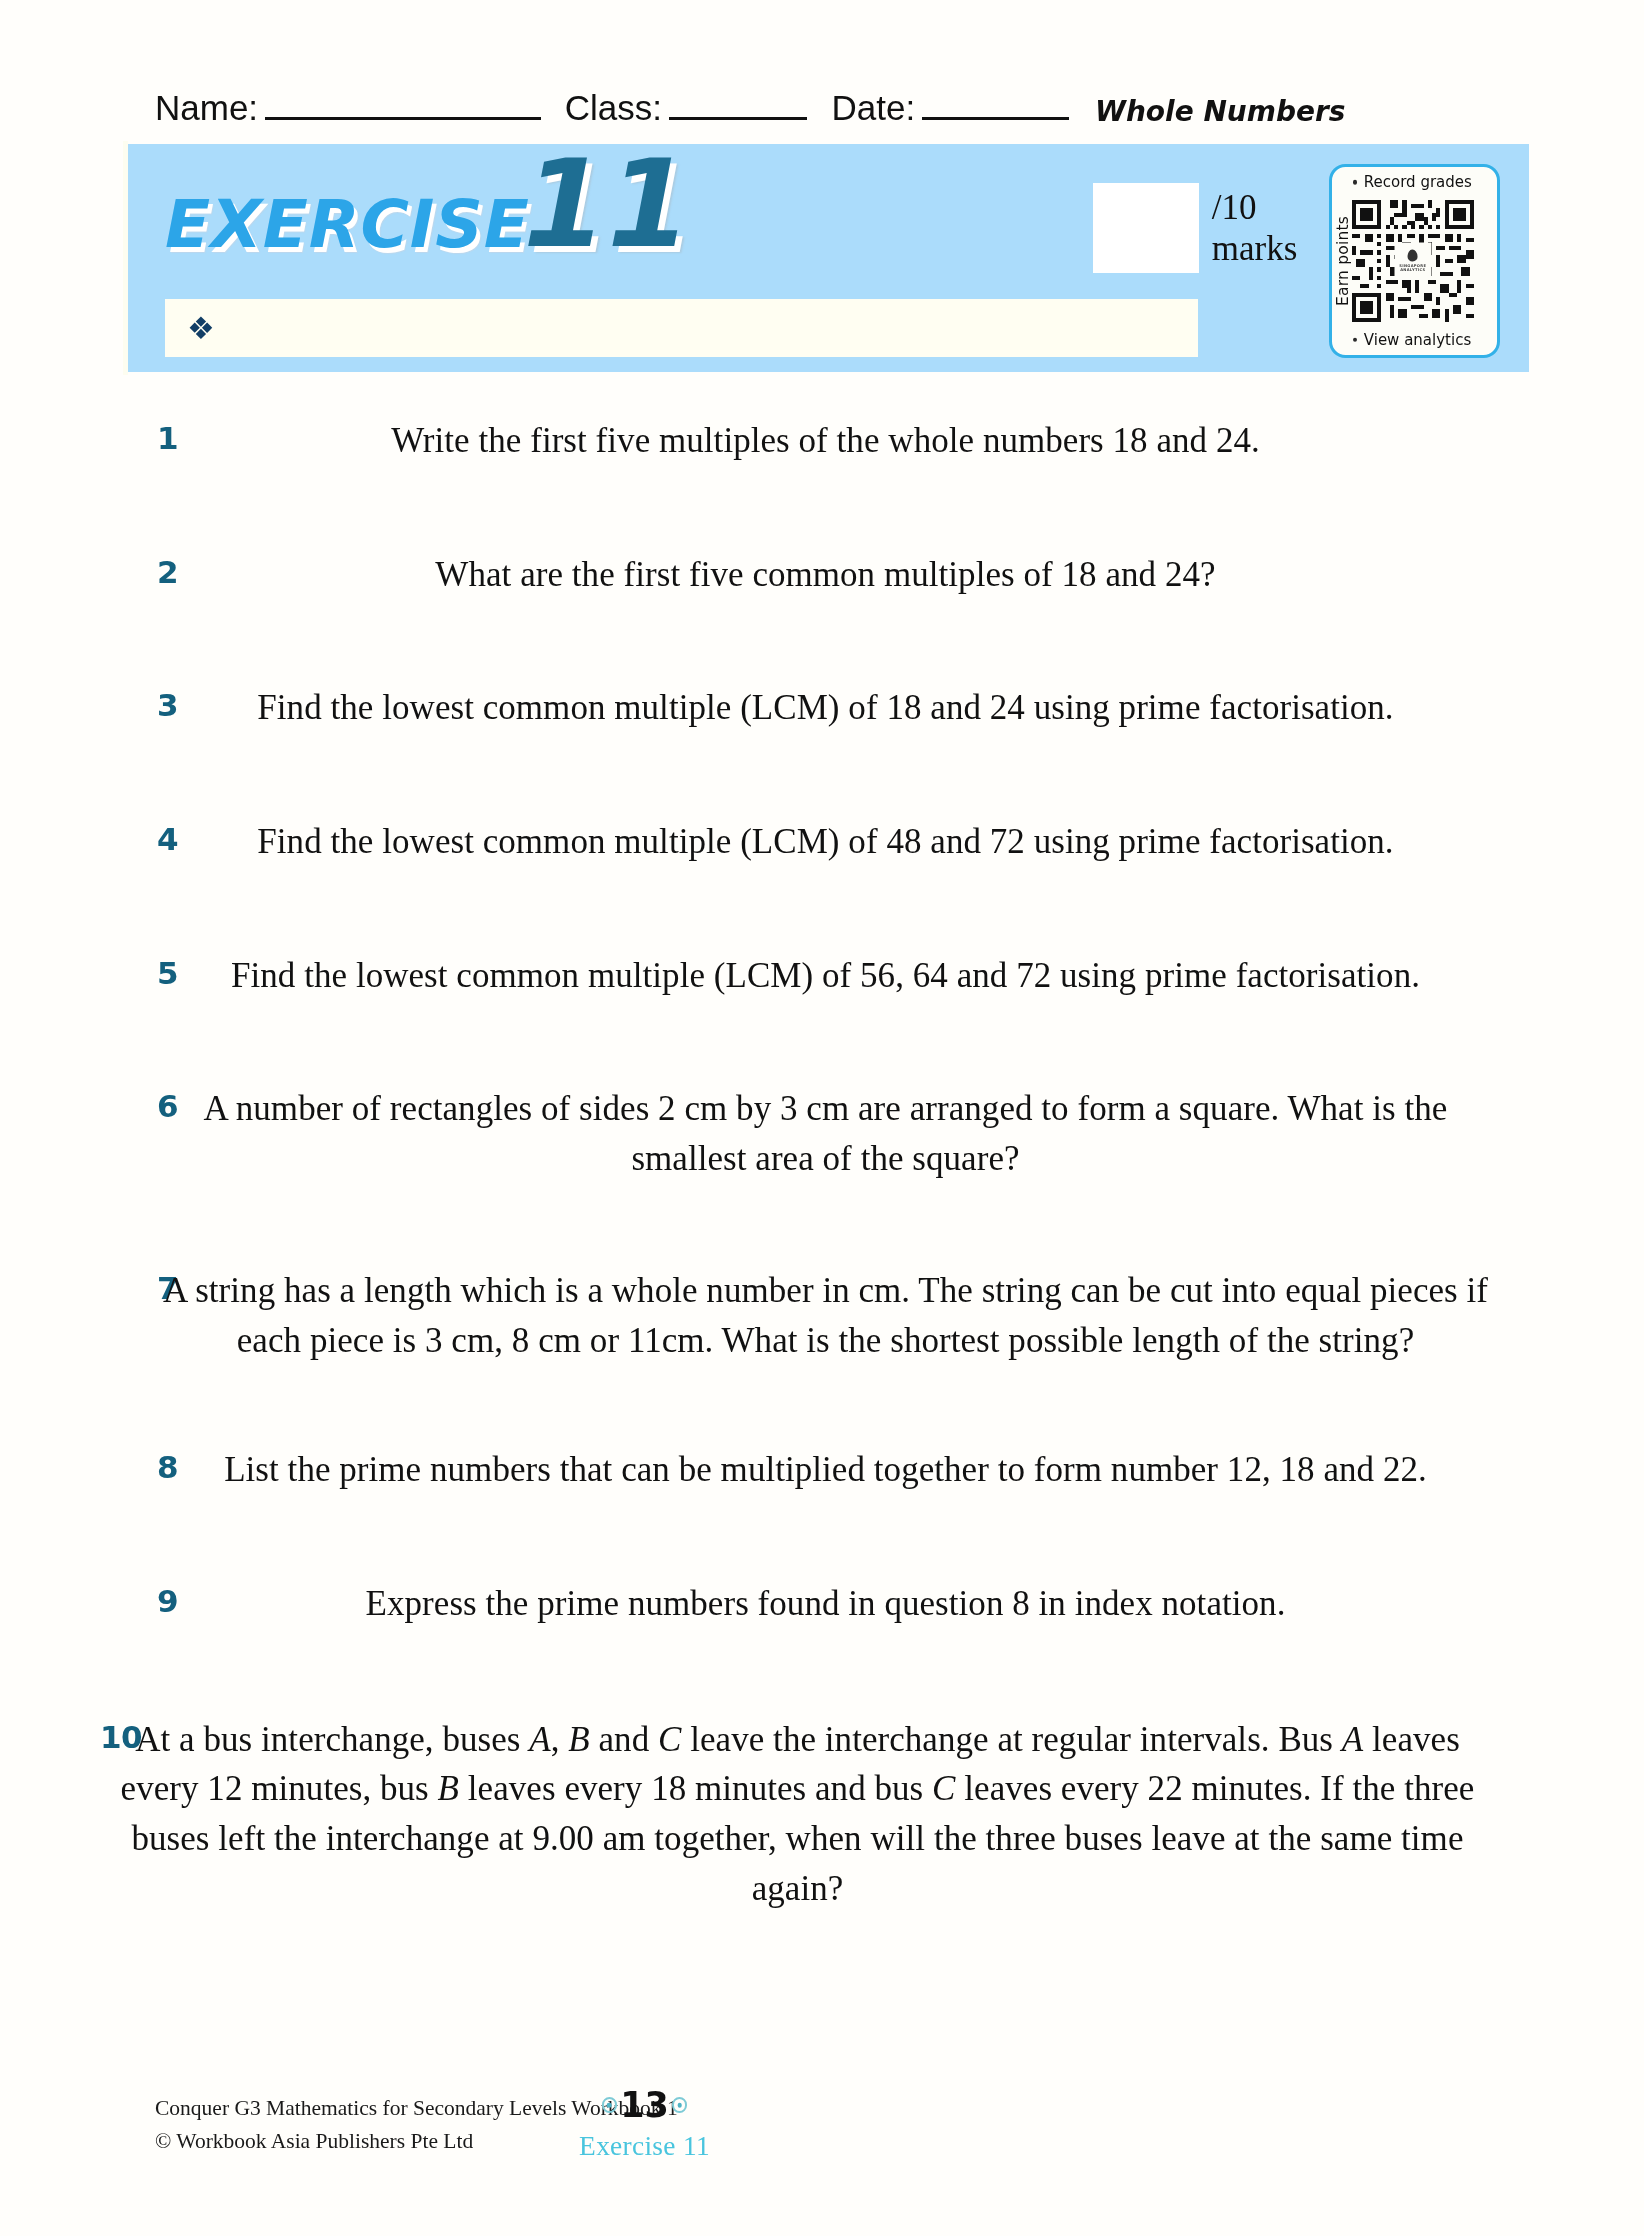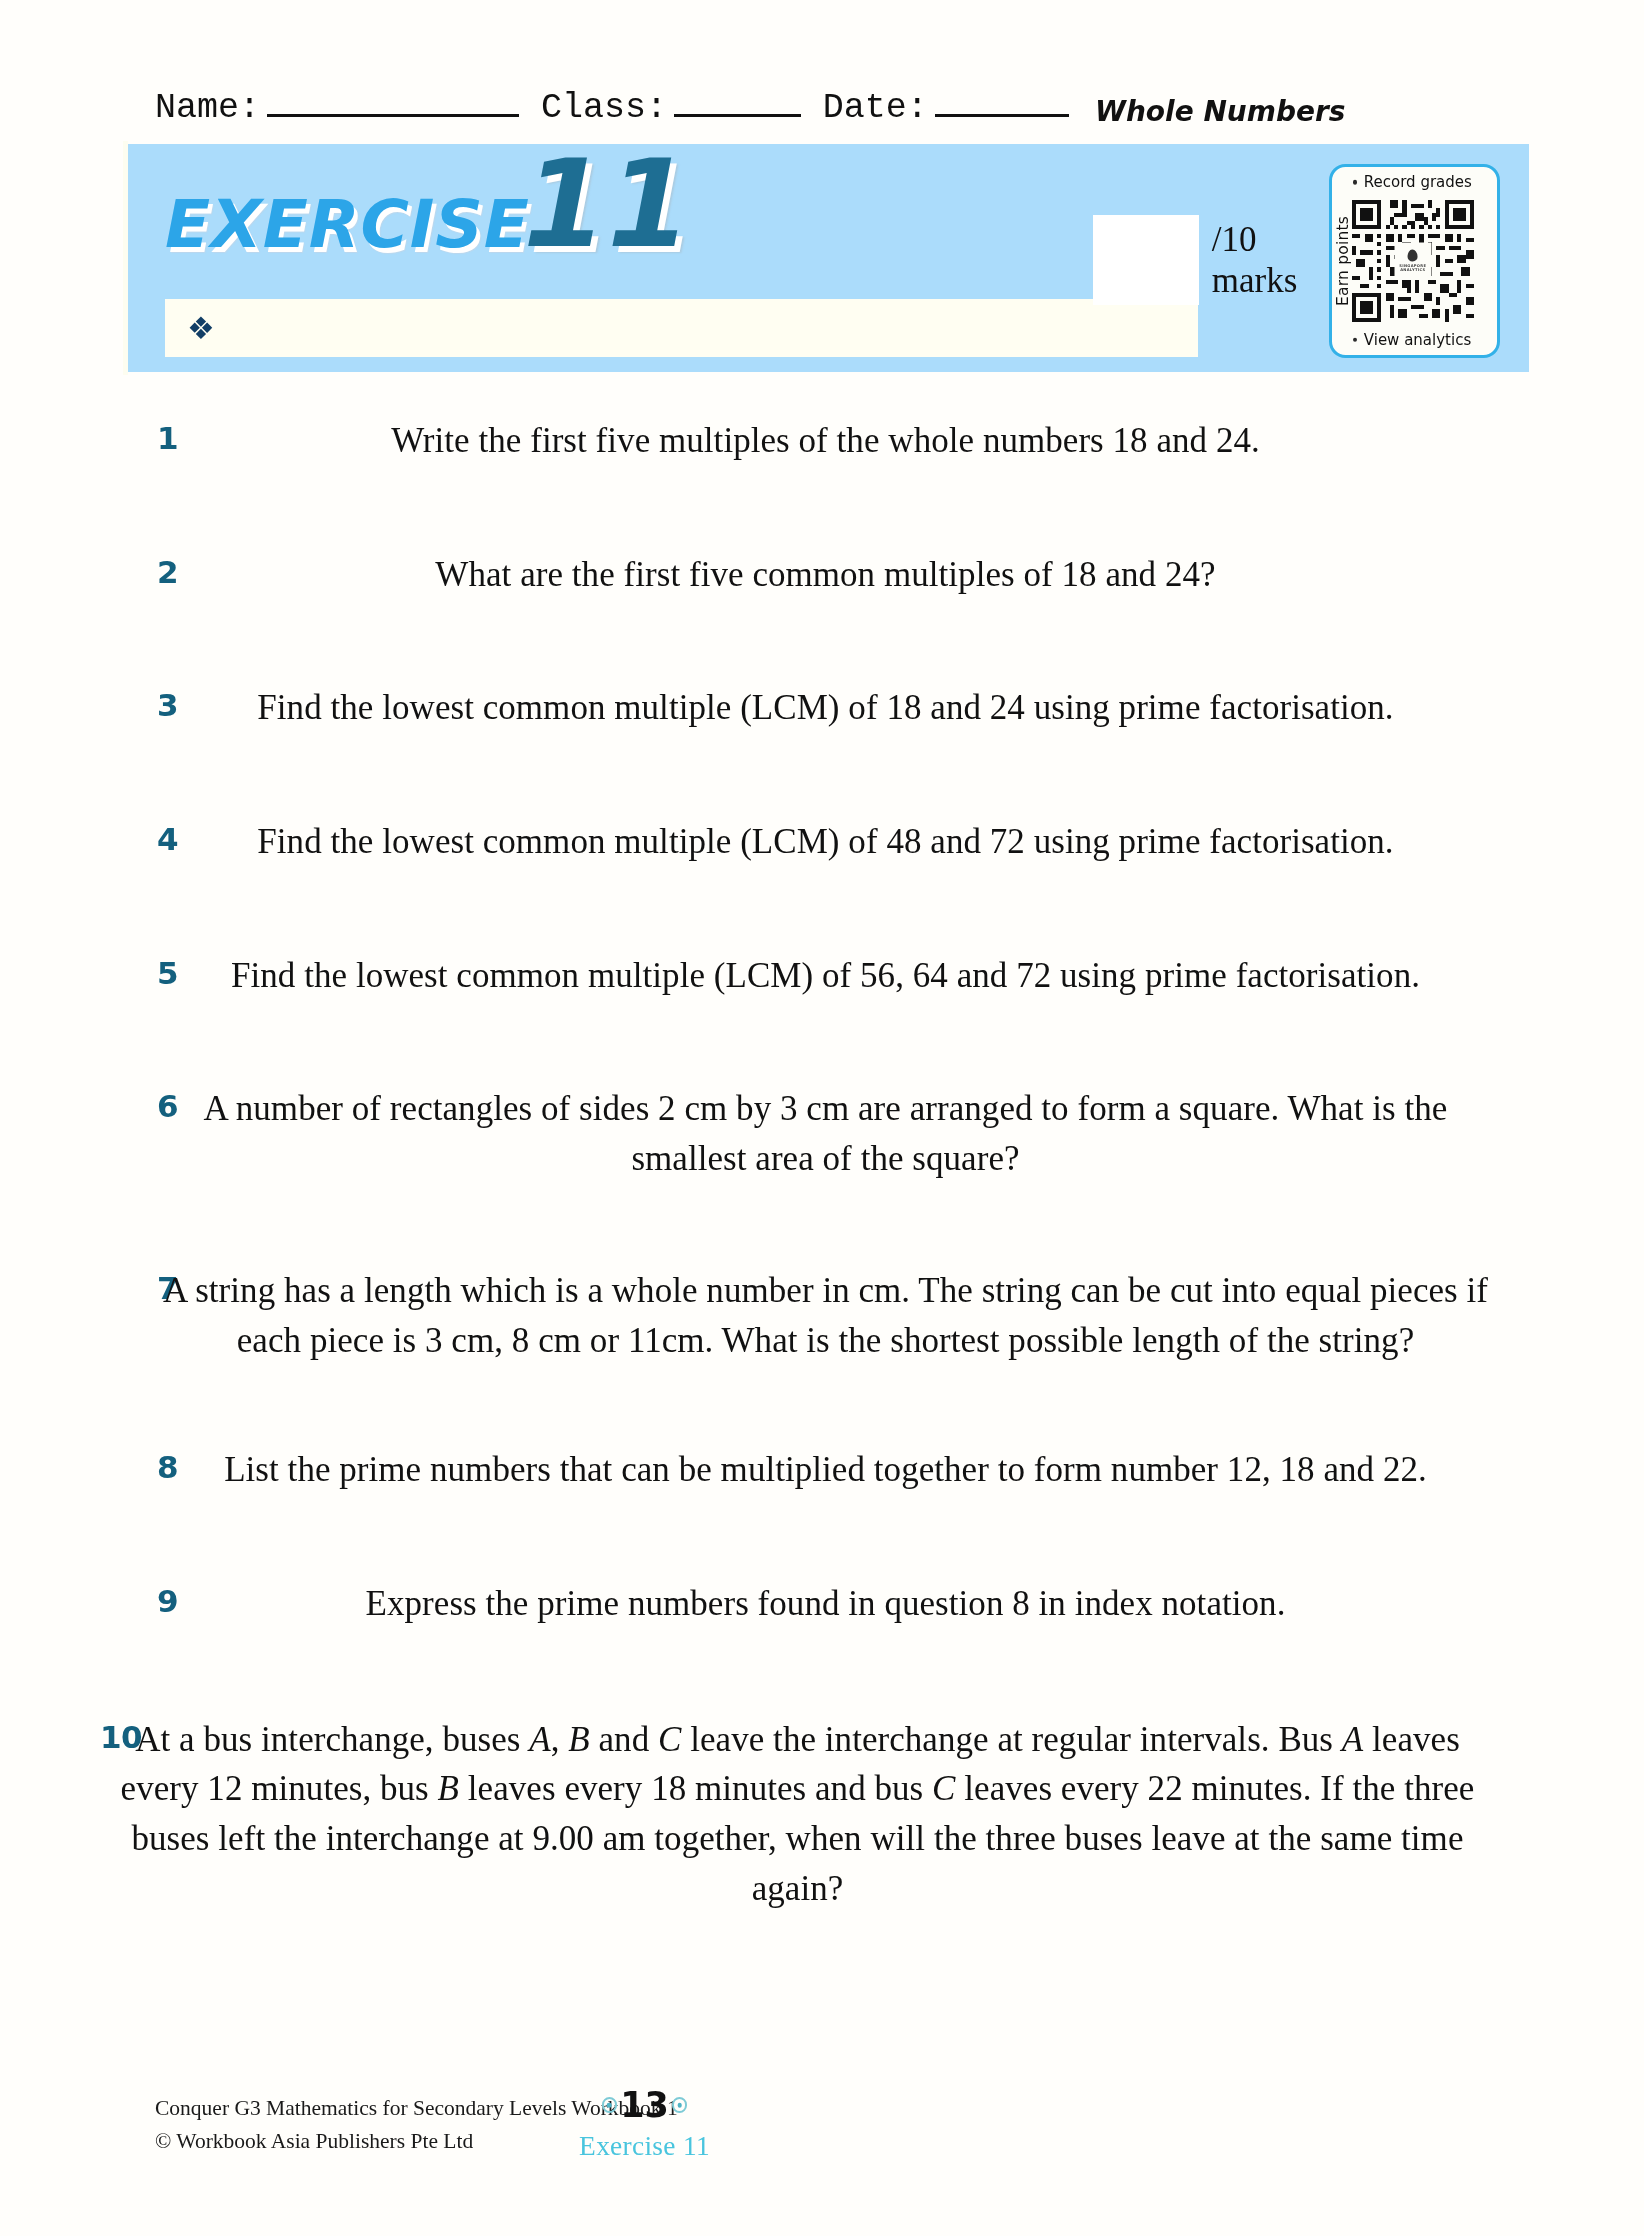--- a/index.html
+++ b/index.html
@@ -25,21 +25,21 @@
   .idline {
     position: absolute;
     left: 155px; top: 88px;
     width: 914px; height: 49px;
     display: flex;
     align-items: baseline;
     font-size: 35px;
     color: #111;
     white-space: nowrap;
   }
-  .idline .lbl { font-family: Liberation Mono, monospace; }
+  .idline .lbl { font-family: Liberation Sans, sans-serif; }
   .rule {
     display: inline-block;
     border-bottom: 3.2px solid #111;
     height: 0;
     margin: 0 0 5.5px 7.3px;
     vertical-align: baseline;
   }
   .rule-name  { width: 291px; }
   .rule-class { width: 146px; }
   .rule-date  { width: 155px; }
@@ -116,21 +116,20 @@
     font-style: italic;
     font-size: 28px;
     color: #111;
     white-space: nowrap;
   }
   .marks-wrap {
     position: absolute;
     left: 1093px; top: 183px;
     display: flex;
     align-items: stretch;
-    margin-top: 32px;
   }
   .marks-box {
     width: 106px; height: 90px;
     background: #ffffff;
   }
   .marks-text {
     margin-left: 12.8px;
     display: flex;
     flex-direction: column;
     justify-content: center;

